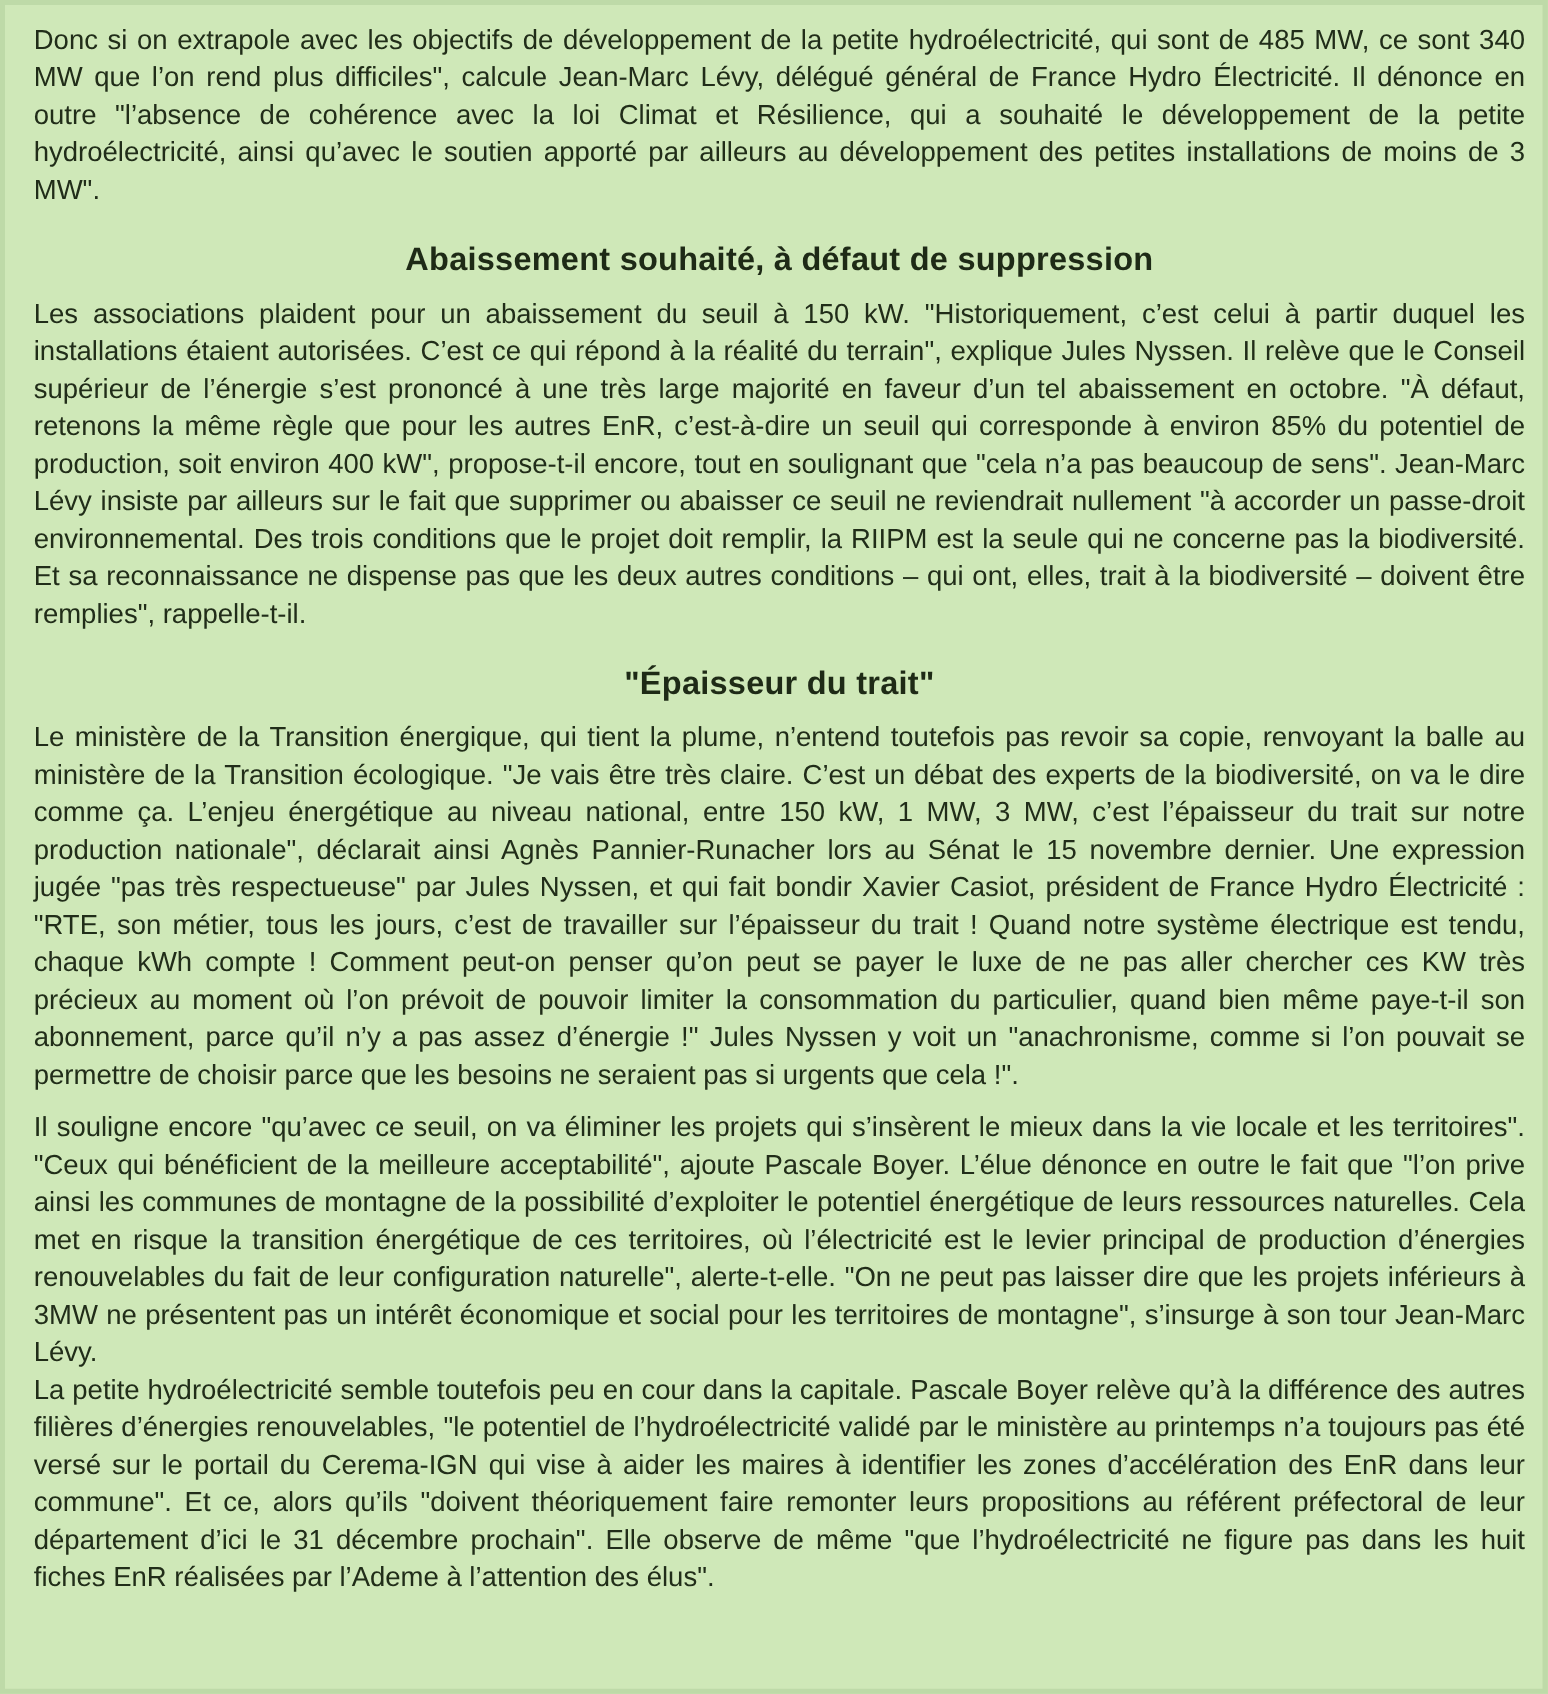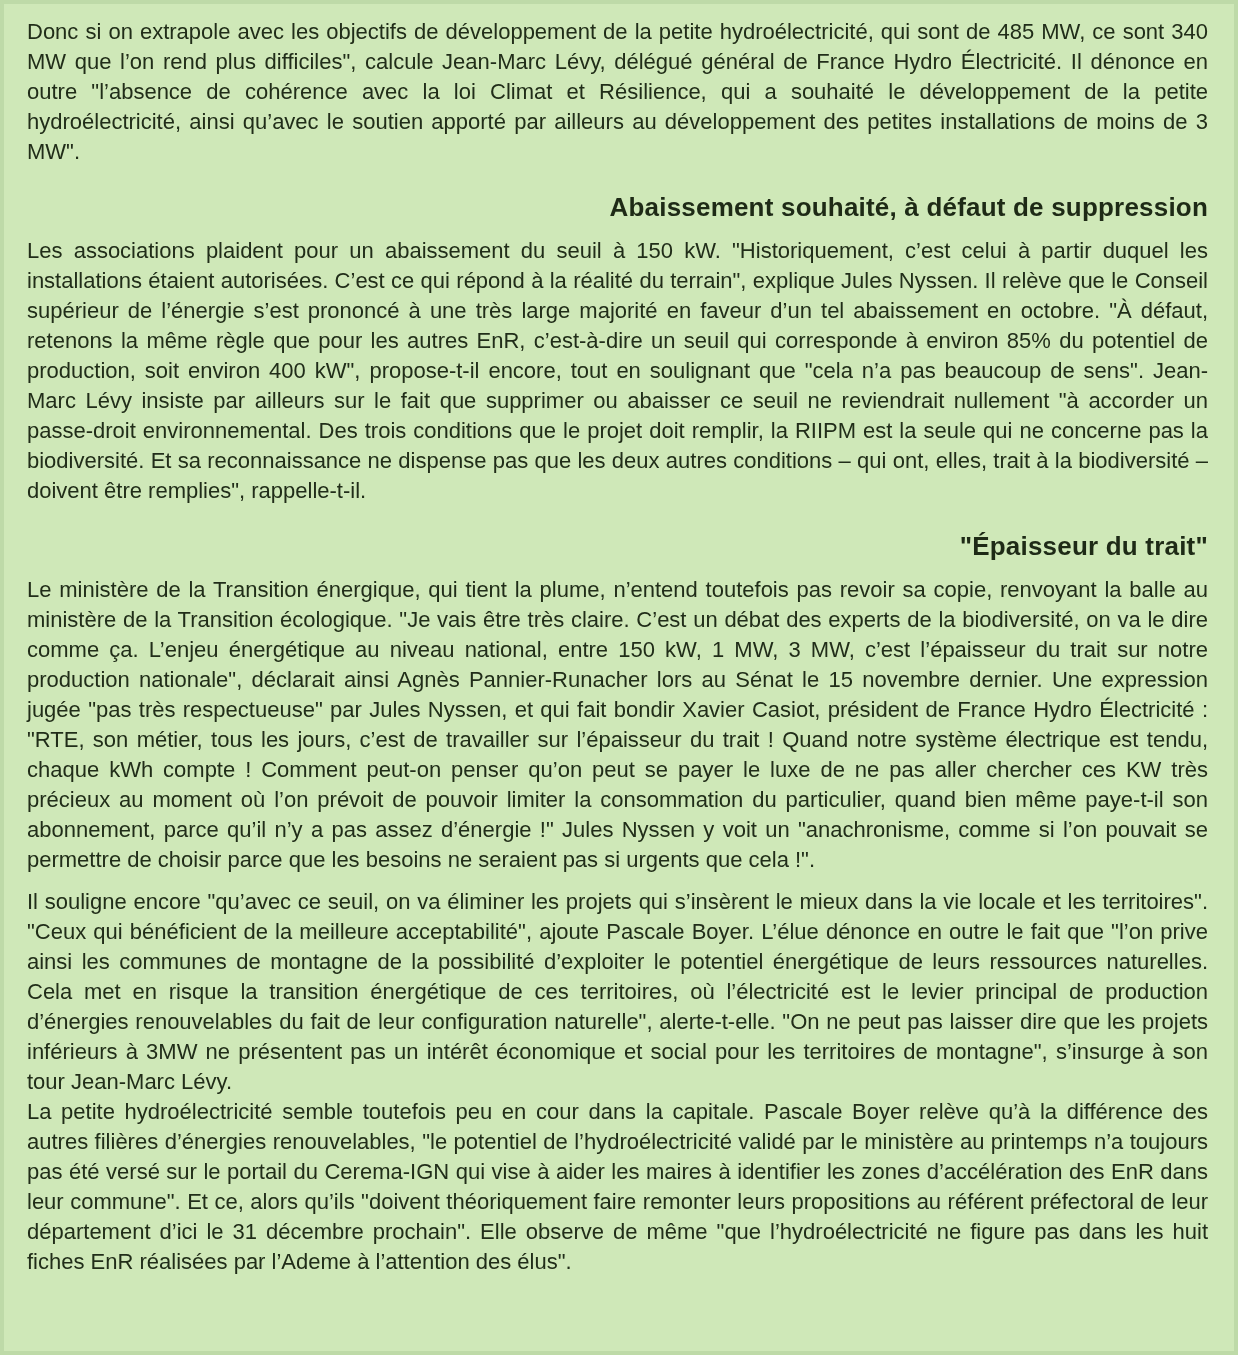--- a/index.html
+++ b/index.html
@@ -13,41 +13,41 @@
     position: relative;
     overflow: hidden;
     font-family: "Liberation Sans", "DejaVu Sans", sans-serif;
   }
   .page {
     position: absolute;
     inset: 0;
     box-sizing: border-box;
     background: #cfe8b8;
     border: 4px solid #bedaa8;
-    padding: 13px 26px 10px 23px;
+    padding: 13px 14px 10px 23px;
     color: #212d19;
   }
   .body-par {
     margin: 0 0 12px 0;
     font-size: 22px;
     line-height: 30px;
     text-align: justify;
     hyphens: auto;
     -webkit-hyphens: auto;
     color: #212d19;
   }
   .body-par.no-gap {
     margin-bottom: 0;
   }
   .section-heading {
     font-size: 26px;
     line-height: 32px;
     font-weight: 700;
     margin: 24px 0 13px 0;
-    text-align: right;
+    text-align: center;
     color: #1e2a16;
     letter-spacing: 0.2px;
   }
 </style>
 </head>
 <body>
 
 <div class="page">
   <p class="body-par" style="margin-top:0;">Donc si on extrapole avec les objectifs de développement de la petite hydroélectricité, qui sont de 485 MW, ce sont 340 MW que l’on rend plus difficiles", calcule Jean-Marc Lévy, délégué général de France Hydro Électricité. Il dénonce en outre "l’absence de cohérence avec la loi Climat et Résilience, qui a souhaité le développement de la petite hydroélectricité, ainsi qu’avec le soutien apporté par ailleurs au développement des petites installations de moins de 3 MW".</p>
 

